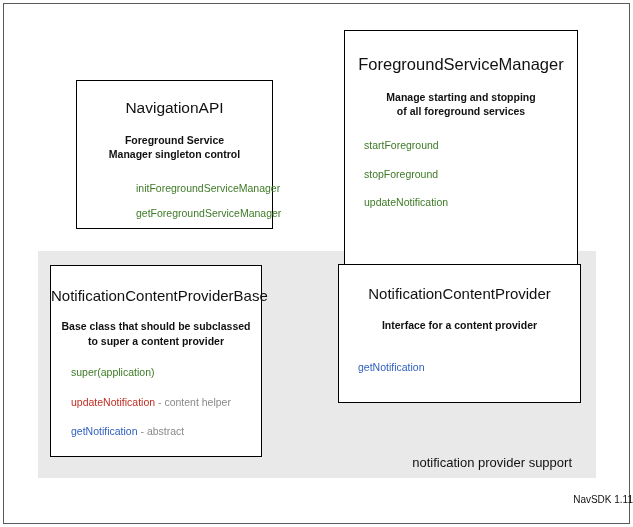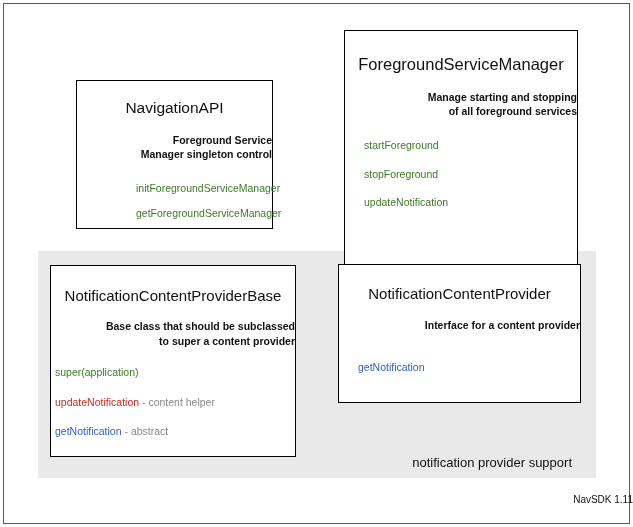--- a/index.html
+++ b/index.html
@@ -71,21 +71,20 @@
     font-weight: 400;
     line-height: 1.15;
     white-space: nowrap;
   }
 
   .card-desc {
     font-size: 10.5px;
     color: #111111;
     line-height: 1.38;
     font-weight: bold;
-    text-align: right;
   }
 
   .member-list {
     text-align: left;
   }
 
   .member {
     font-size: 10.5px;
     line-height: 1.2;
     white-space: nowrap;
@@ -107,25 +106,25 @@
 
   #card-foreground-service-manager {
     left: 344px; top: 30px;  width: 234px; height: 238px;
   }
   #card-foreground-service-manager .card-title { margin-top: 24px; font-size: 16.5px; }
   #card-foreground-service-manager .card-desc  { margin-top: 16px; }
   #card-foreground-service-manager .member-list { margin-top: 20px; padding-left: 19px; }
   #card-foreground-service-manager .member { margin-bottom: 16px; }
 
   #card-notification-content-provider-base {
-    left: 50px;  top: 265px; width: 246px; height: 192px;
+    left: 50px;  top: 265px; width: 212px; height: 192px;
   }
   #card-notification-content-provider-base .card-title { margin-top: 21px; font-size: 15px; }
   #card-notification-content-provider-base .card-desc  { margin-top: 15px; }
-  #card-notification-content-provider-base .member-list { margin-top: 18px; padding-left: 4px; }
+  #card-notification-content-provider-base .member-list { margin-top: 18px; padding-left: 20px; }
   #card-notification-content-provider-base .member { margin-bottom: 17px; }
 
   #card-notification-content-provider {
     left: 338px; top: 264px; width: 243px; height: 139px;
   }
   #card-notification-content-provider .card-title { margin-top: 20px; font-size: 15px; }
   #card-notification-content-provider .card-desc  { margin-top: 16px; }
   #card-notification-content-provider .member-list { margin-top: 28px; padding-left: 19px; }
   #card-notification-content-provider .member { margin-bottom: 12px; }
 

